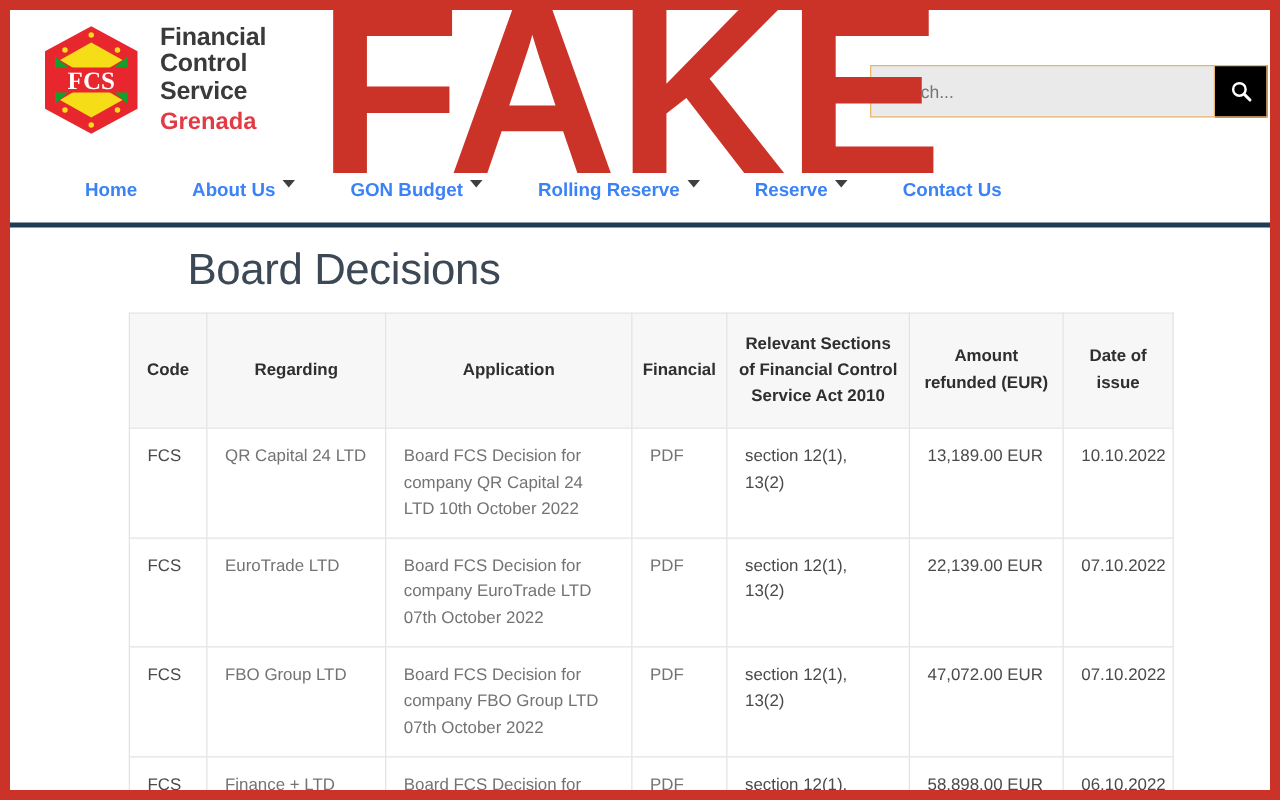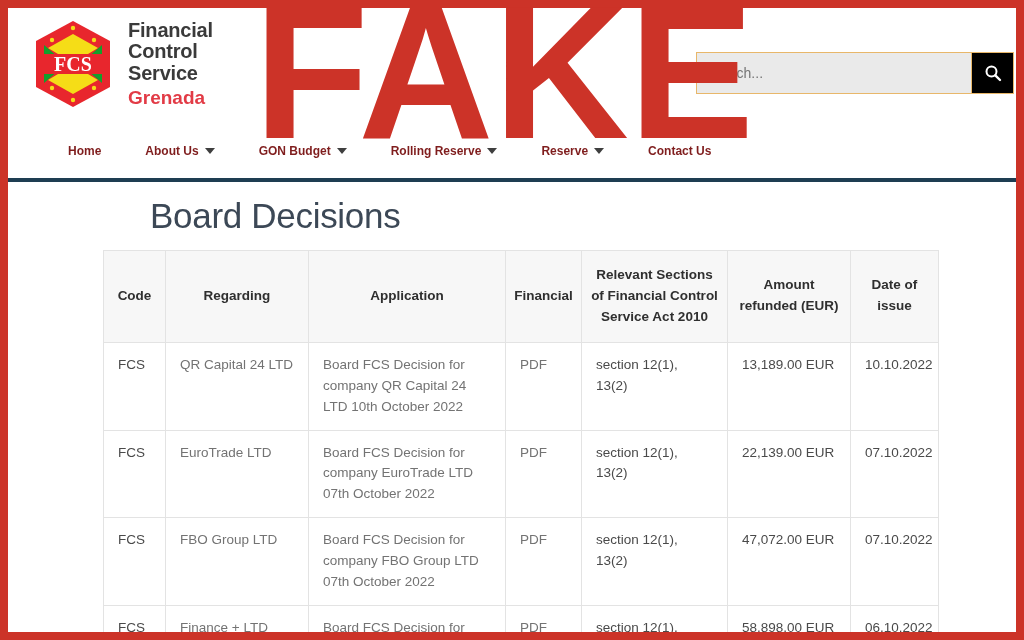--- a/index.html
+++ b/index.html
@@ -106,25 +106,24 @@
   .nav {
     position: absolute;
     left: 38px;
     top: 136px;
     display: flex;
     align-items: center;
     gap: 0px;
   }
   .nav-item {
     display: flex;
-    align-items: center;
     gap: 6px;
-    font-size: 12px;
+    font-size: 15px;
     font-weight: bold;
-    color: #7f1d1d;
+    color: #3b82f6;
     padding: 0 22px;
     cursor: pointer;
     white-space: nowrap;
   }
   .caret {
     width: 0; height: 0;
     border-left: 5px solid transparent;
     border-right: 5px solid transparent;
     border-top: 6px solid #3f3f3f;
     display: inline-block;

